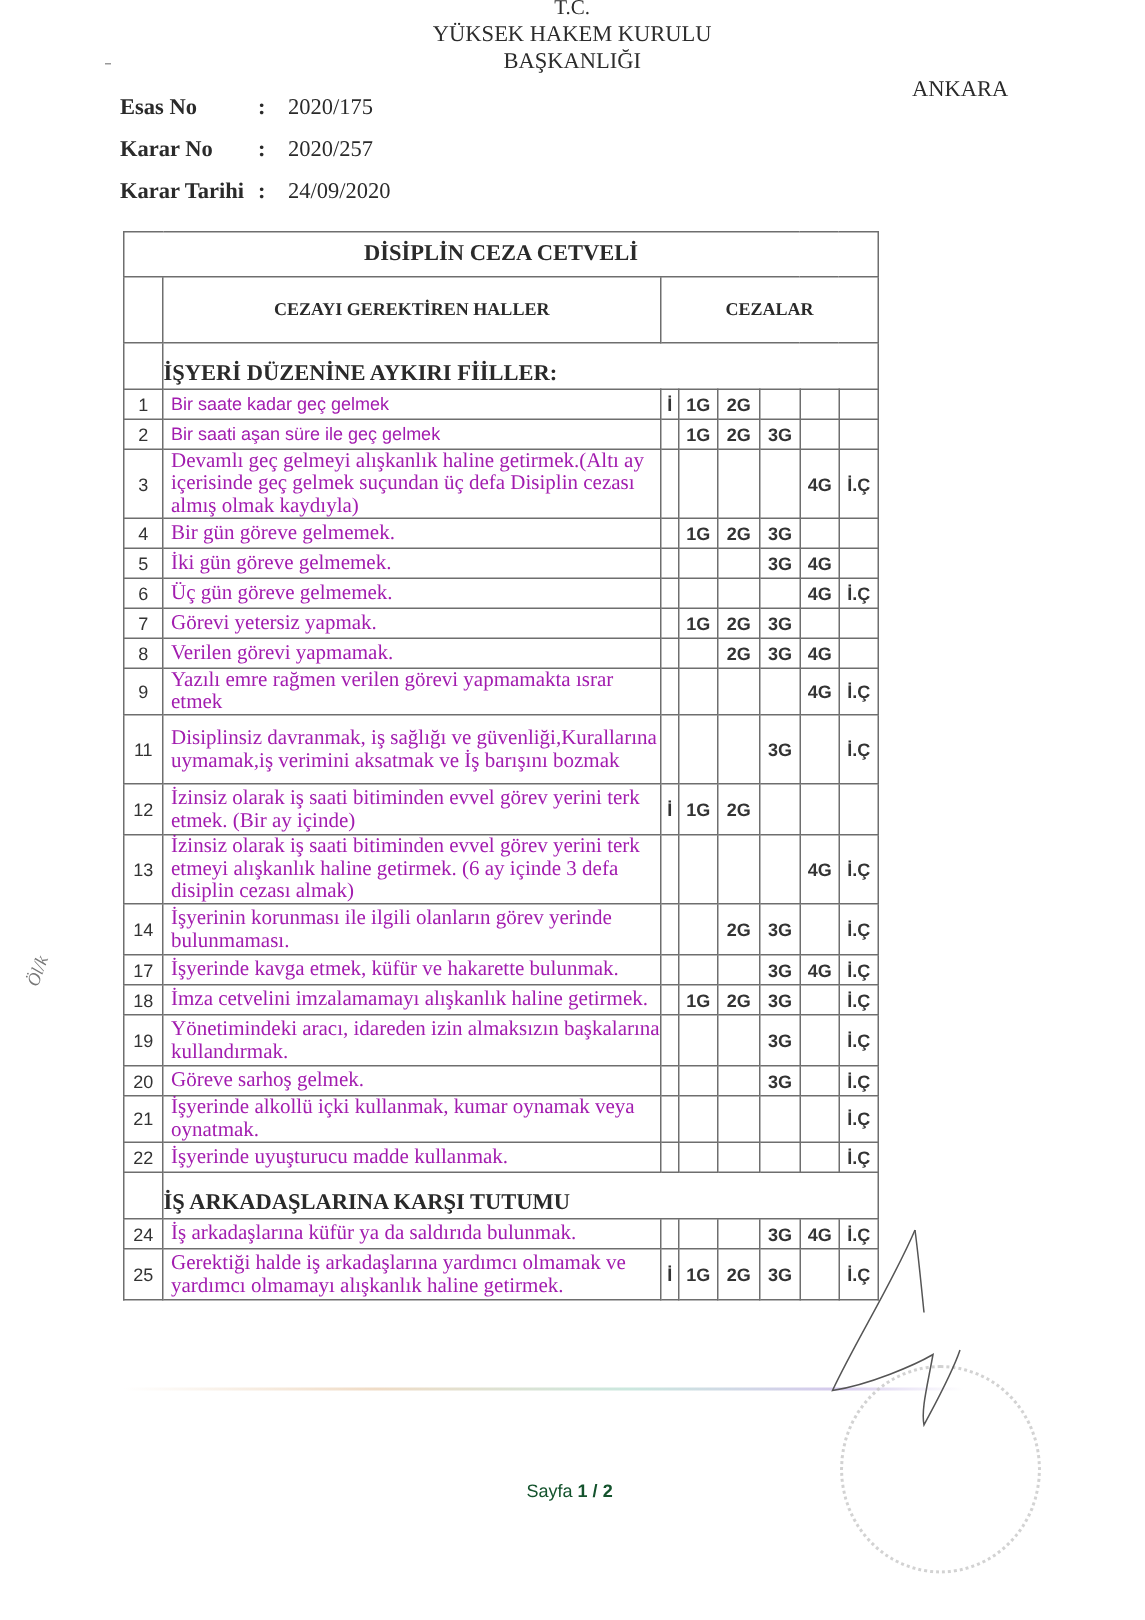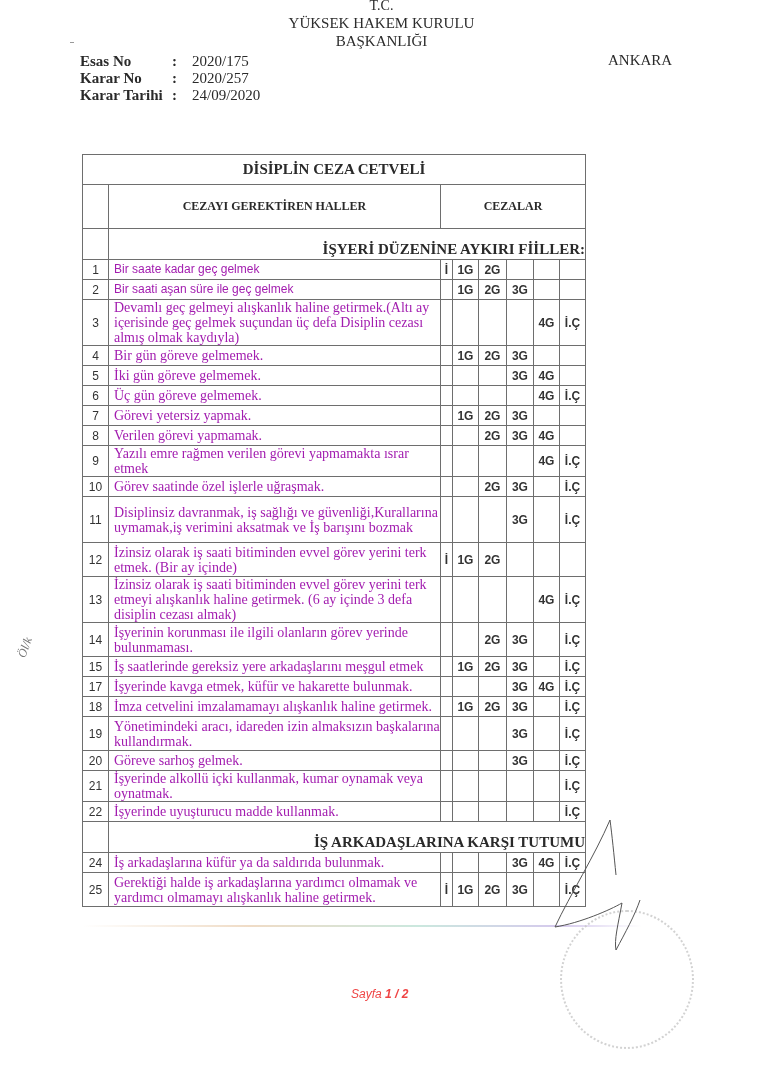--- a/index.html
+++ b/index.html
@@ -4,43 +4,43 @@
 <style>
   html, body { margin: 0; padding: 0; background: #ffffff; }
   body { width: 763px; height: 1080px; position: relative; overflow: hidden; color: #2a2a2a; }
 
   .hdr-center { position: absolute; left: 0; width: 763px; text-align: center; font-family: "Liberation Serif", serif; font-size: 15px; color: #2c2c2c; }
   #hdr-tc { top: -2px; font-size: 14px; }
   #hdr-org1 { top: 15px; }
   #hdr-org2 { top: 33px; }
 
   .meta { position: absolute; left: 80px; top: 53px; font-family: "Liberation Serif", serif; font-size: 15px; line-height: 17px; color: #2a2a2a; }
-  .meta-row { display: flex; }
+  .meta-row { display: flex; margin-top: 11px; }
   .meta-label { width: 92px; font-weight: bold; }
   .meta-colon { width: 20px; font-weight: bold; }
   .city { position: absolute; left: 608px; top: 52px; font-family: "Liberation Serif", serif; font-size: 15px; }
 
   .scribble-dash { position: absolute; left: 70px; top: 42px; width: 4px; height: 1px; background: #999; }
 
   table.cetvel { position: absolute; left: 82px; top: 154px; width: 504px; border-collapse: collapse; table-layout: fixed; }
   table.cetvel td { border: 1px solid #6e6e6e; padding: 0; vertical-align: middle; }
   .c-no { width: 26px; text-align: center; font-family: "Liberation Sans", sans-serif; font-size: 12px; color: #333; }
   .c-desc { padding-left: 5px !important; font-family: "Liberation Serif", serif; font-size: 14px; line-height: 15px; color: #a21caf; }
   .c-desc.sans-text { font-family: "Liberation Sans", sans-serif; font-size: 12px; }
   .c-pen { text-align: center; font-family: "Liberation Sans", sans-serif; font-size: 12px; font-weight: bold; color: #333; }
 
   .title-row td { height: 29px; text-align: center; font-family: "Liberation Serif", serif; font-weight: bold; font-size: 15px; }
   .head-row td { height: 43px; text-align: center; font-family: Liberation Serif, serif; font-weight: bold; font-size: 12px; }
-  .section-row td { height: 29px; text-align: right; font-family: "Liberation Serif", serif; font-weight: bold; font-size: 15px; }
+  .section-row td { height: 29px; text-align: left; font-family: "Liberation Serif", serif; font-weight: bold; font-size: 15px; }
   .section-row td.sect-text { vertical-align: bottom; padding-bottom: 1px; }
   .r1 td { height: 19px; }
   .r2 td { height: 33px; }
   .r3 td { height: 45px; }
 
-  .footer { position: absolute; left: 351px; top: 987px; font-family: "Liberation Sans", sans-serif; font-size: 12px; color: #ef4444; font-style: italic; }
+  .footer { position: absolute; left: 351px; top: 987px; font-family: "Liberation Sans", sans-serif; font-size: 12px; color: #14532d; }
   .footer b { font-weight: bold; }
 
   .margin-note { position: absolute; left: 15px; top: 640px; font-family: "Liberation Serif", serif; font-style: italic; font-size: 12px; color: #777; transform: rotate(-70deg); }
 
   .stamp { position: absolute; left: 560px; top: 910px; width: 130px; height: 135px; border-radius: 50%; border: 2px dotted #c8c8c8; opacity: 0.8; }
   .signature { position: absolute; left: 540px; top: 815px; width: 170px; height: 150px; pointer-events: none; }
   .color-streak { position: absolute; left: 82px; top: 925px; width: 560px; height: 2px; background: linear-gradient(90deg, rgba(255,255,255,0) 0%, #e5c4a0 30%, #a8d8c8 60%, #b9a6e0 85%, rgba(255,255,255,0) 100%); opacity: 0.6; }
 </style>
 </head>
 <body>
@@ -176,30 +176,20 @@
       <tr class="r1">
         <td class="c-no">9</td>
         <td class="c-desc">Yazılı emre rağmen verilen görevi yapmamakta ısrar etmek</td>
         <td class="c-pen"></td>
         <td class="c-pen"></td>
         <td class="c-pen"></td>
         <td class="c-pen"></td>
         <td class="c-pen">4G</td>
         <td class="c-pen">İ.Ç</td>
       </tr>
-      <tr class="r1">
-        <td class="c-no">10</td>
-        <td class="c-desc">Görev saatinde özel işlerle uğraşmak.</td>
-        <td class="c-pen"></td>
-        <td class="c-pen"></td>
-        <td class="c-pen">2G</td>
-        <td class="c-pen">3G</td>
-        <td class="c-pen"></td>
-        <td class="c-pen">İ.Ç</td>
-      </tr>
       <tr class="r3">
         <td class="c-no">11</td>
         <td class="c-desc">Disiplinsiz davranmak, iş sağlığı  ve güvenliği,Kurallarına uymamak,iş verimini aksatmak ve İş barışını bozmak</td>
         <td class="c-pen"></td>
         <td class="c-pen"></td>
         <td class="c-pen"></td>
         <td class="c-pen">3G</td>
         <td class="c-pen"></td>
         <td class="c-pen">İ.Ç</td>
       </tr>
@@ -221,30 +211,20 @@
         <td class="c-pen"></td>
         <td class="c-pen"></td>
         <td class="c-pen">4G</td>
         <td class="c-pen">İ.Ç</td>
       </tr>
       <tr class="r2">
         <td class="c-no">14</td>
         <td class="c-desc">İşyerinin korunması ile ilgili olanların görev yerinde bulunmaması.</td>
         <td class="c-pen"></td>
         <td class="c-pen"></td>
-        <td class="c-pen">2G</td>
-        <td class="c-pen">3G</td>
-        <td class="c-pen"></td>
-        <td class="c-pen">İ.Ç</td>
-      </tr>
-      <tr class="r1">
-        <td class="c-no">15</td>
-        <td class="c-desc">İş saatlerinde gereksiz yere arkadaşlarını meşgul etmek</td>
-        <td class="c-pen"></td>
-        <td class="c-pen">1G</td>
         <td class="c-pen">2G</td>
         <td class="c-pen">3G</td>
         <td class="c-pen"></td>
         <td class="c-pen">İ.Ç</td>
       </tr>
       <tr class="r1">
         <td class="c-no">17</td>
         <td class="c-desc">İşyerinde kavga etmek, küfür ve hakarette bulunmak.</td>
         <td class="c-pen"></td>
         <td class="c-pen"></td>

